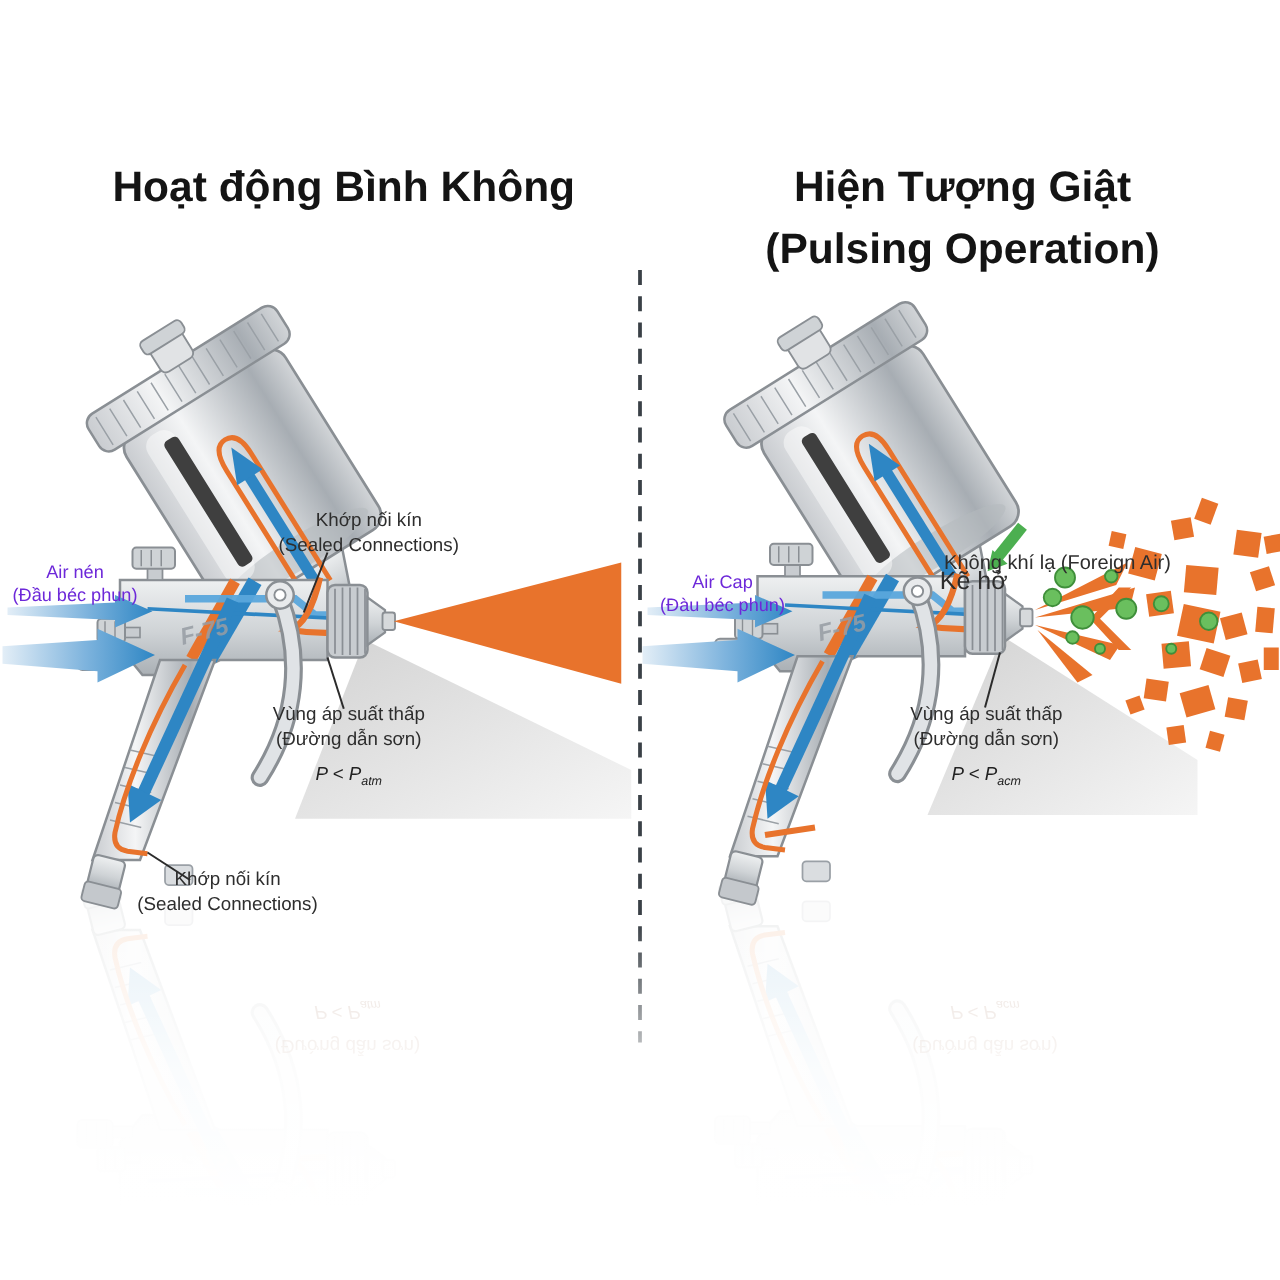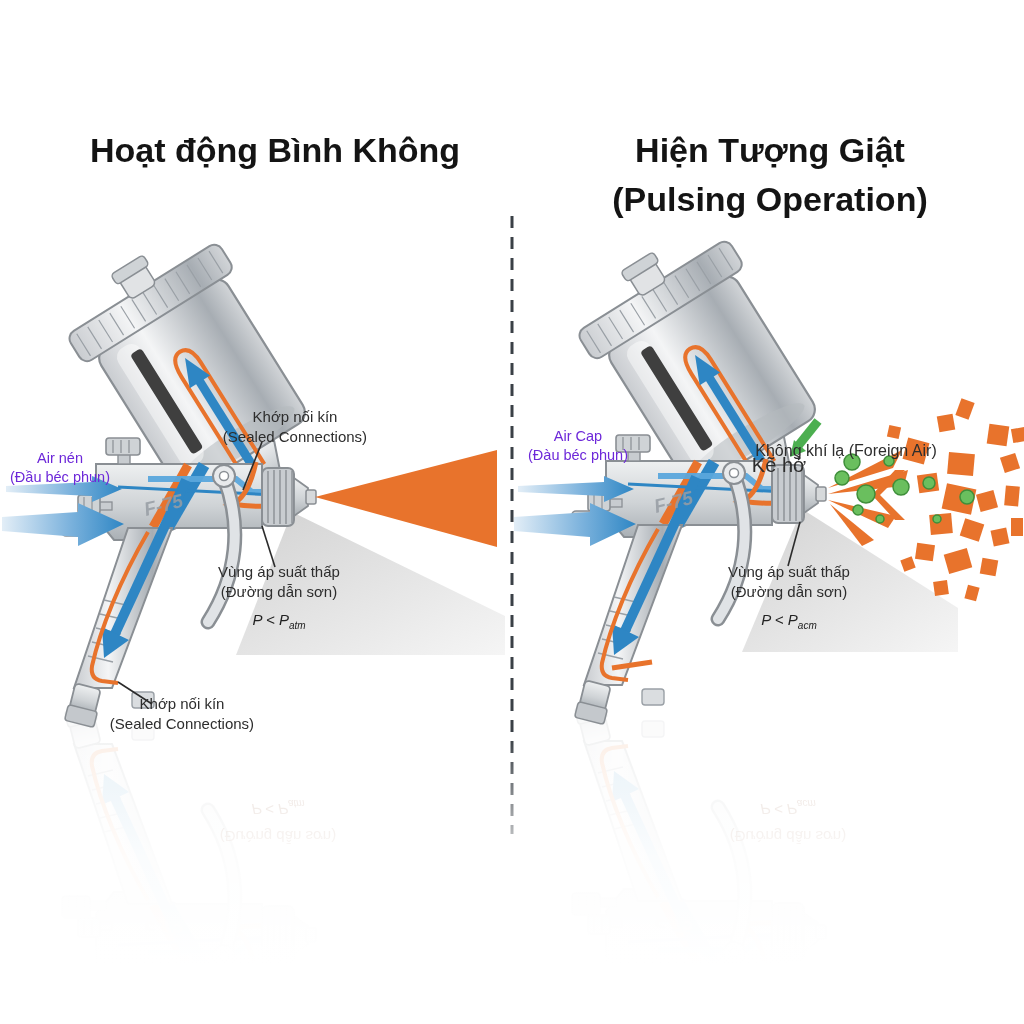--- a/index.html
+++ b/index.html
@@ -221,21 +221,21 @@
   <div class="lbl" style="left:279px;top:562px;">
     <div>Vùng áp suất thấp</div>
     <div>(Đường dẫn sơn)</div>
     <div class="formula"><span>P &lt; P</span><sub>atm</sub></div>
   </div>
   <div class="lbl" style="left:182px;top:694px;">
     <div>Khớp nối kín</div>
     <div>(Sealed Connections)</div>
   </div>
 
-  <div class="lbl blue-lbl" style="left:578px;top:427px;">
+  <div class="lbl blue-lbl" style="left:578px;top:457px;">
     <div>Air Cap</div>
     <div>(Đàu béc phun)</div>
   </div>
   <div class="lbl" style="left:846px;top:404px;font-size:16px;margin-top:36px;">
     <div>Không khí lạ (Foreign Air)</div>
   </div>
   <div class="lbl" style="left:779px;top:452px;font-size:20px;">
     <div>Kẽ hở</div>
   </div>
   <div class="lbl" style="left:789px;top:562px;">

